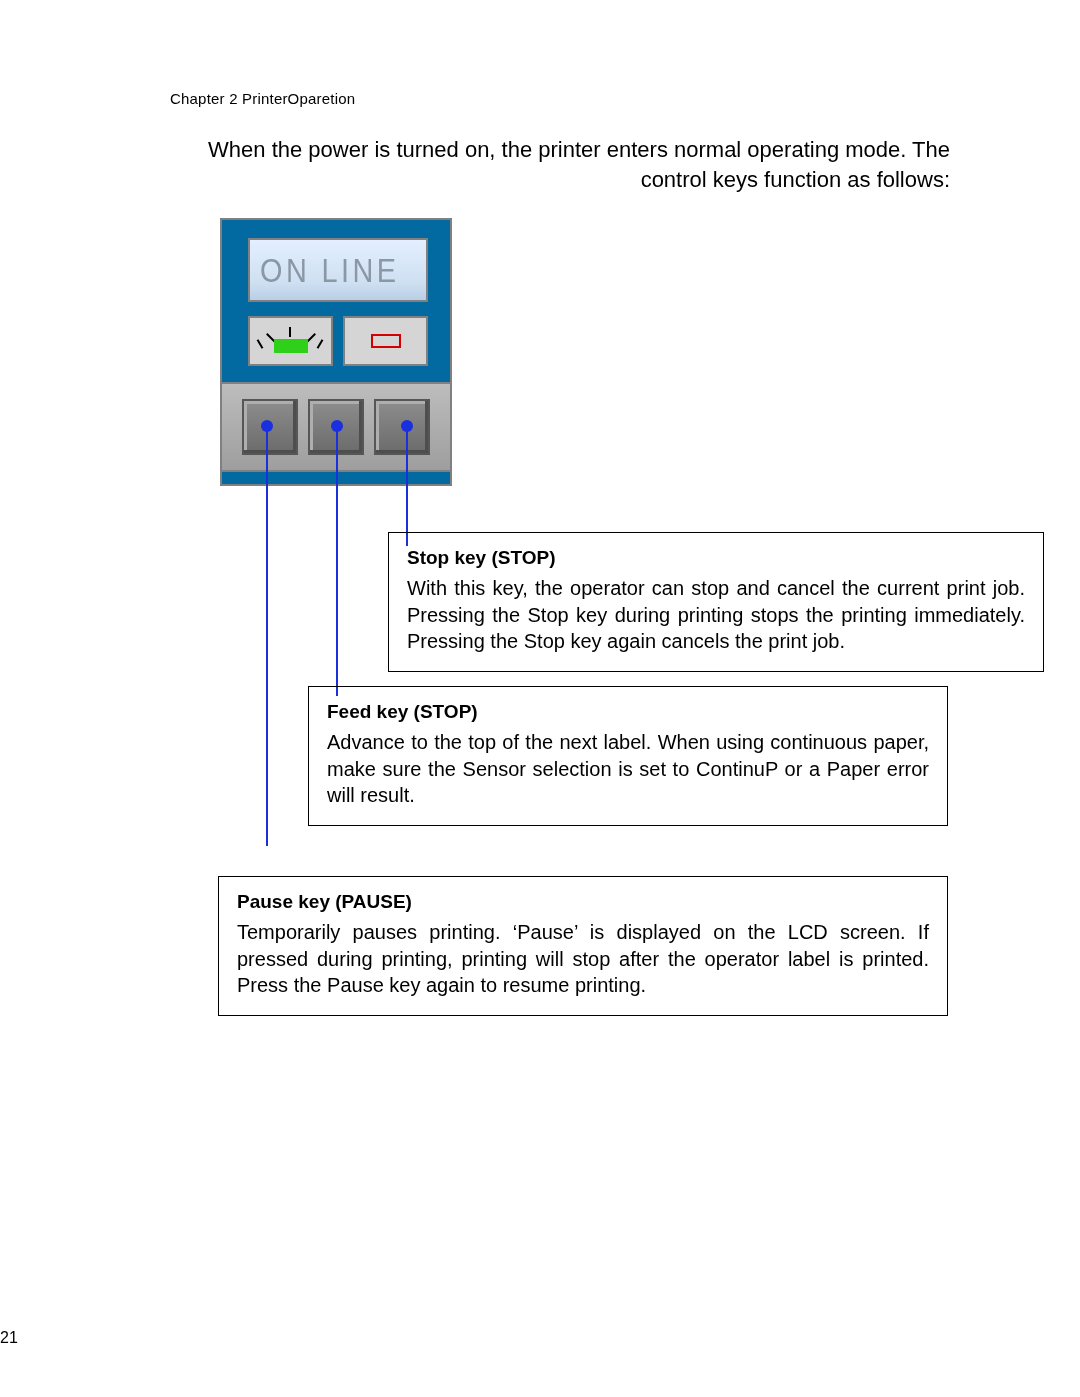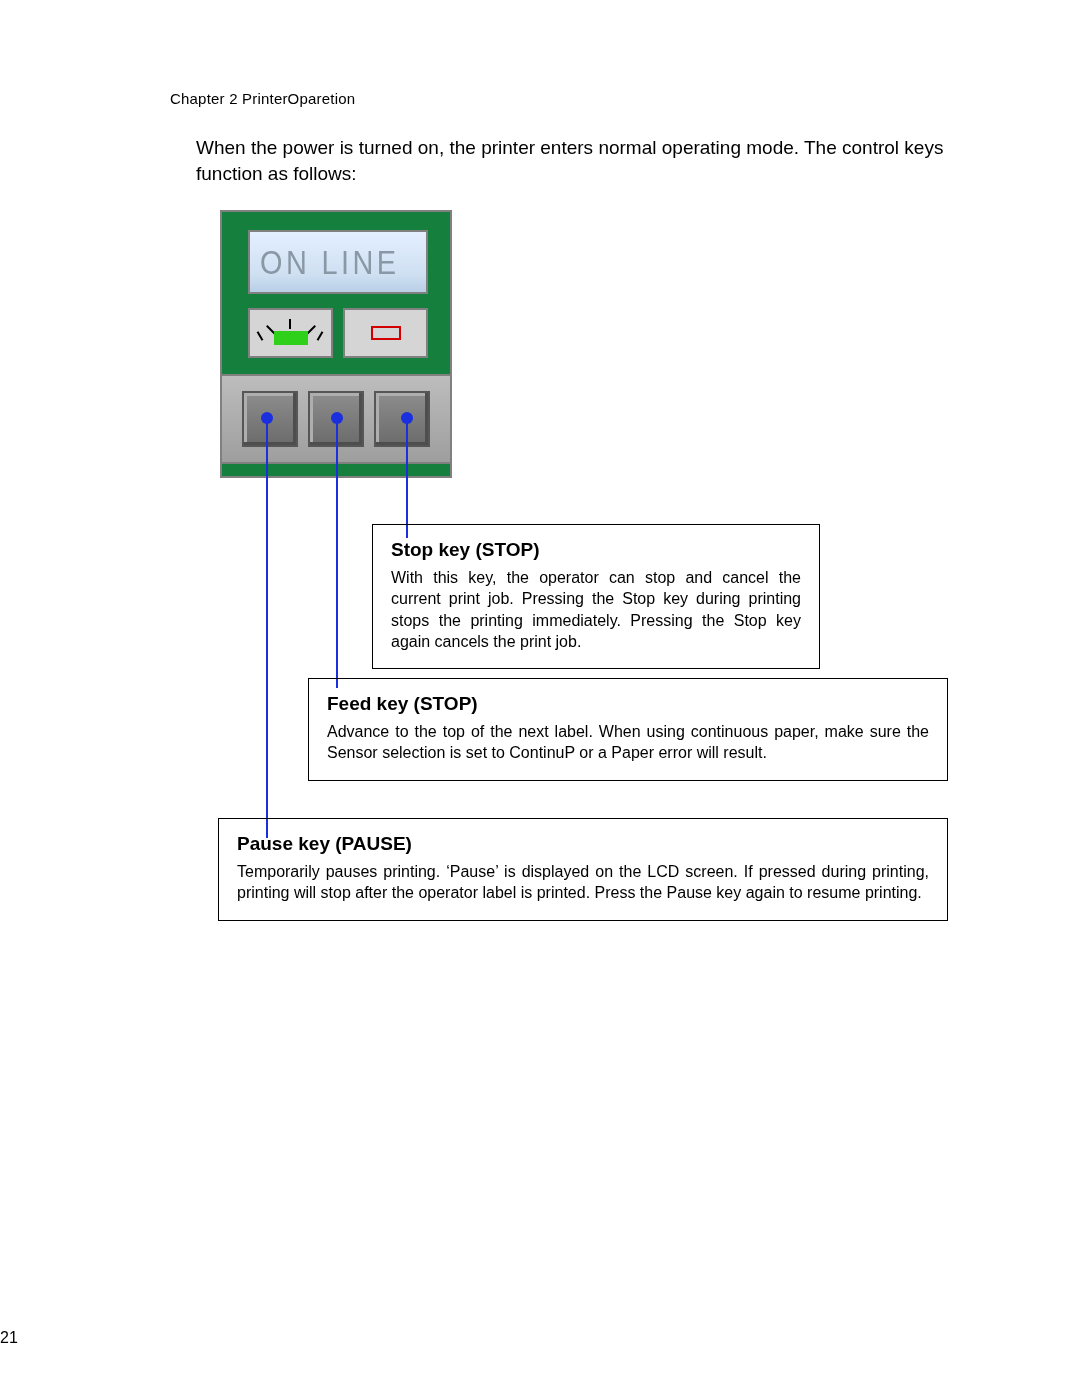--- a/index.html
+++ b/index.html
@@ -24,38 +24,39 @@
   }
   .section-title {
     font-size: 32px;
     font-weight: bold;
     padding-bottom: 6px;
     border-bottom: 3px solid #000;
     margin-bottom: 28px;
     letter-spacing: 0.3px;
   }
   .intro {
-    font-size: 19px;
+    font-size: 22px;
     line-height: 1.35;
     margin: 0 0 24px 26px;
+    text-align: right;
   }
   .figure-wrap {
     position: relative;
     margin-left: 26px;
     height: 790px;
   }
 
   
   .panel {
     position: absolute;
     left: 24px;
     top: 0;
     width: 232px;
     height: 268px;
-    background: #15803d;
+    background: #0369a1;
     border: 2px solid #808080;
     box-sizing: border-box;
   }
   .lcd {
     position: absolute;
     left: 26px; top: 18px;
     width: 180px; height: 64px;
     background: linear-gradient(#e4efff 0%, #cfe0f2 70%, #b9cfe6 100%);
     border: 2px solid #808080;
     box-sizing: border-box;
@@ -167,27 +168,27 @@
     box-sizing: border-box;
     padding: 14px 18px 16px 18px;
   }
   .callout h3 {
     margin: 0 0 6px 0;
     font-size: 19px;
     font-weight: bold;
   }
   .callout p {
     margin: 0;
-    font-size: 16px;
+    font-size: 20px;
     line-height: 1.32;
     text-align: justify;
   }
-  .c-stop  { left: 176px; top: 314px; width: 448px; }
+  .c-stop  { left: 192px; top: 314px; width: 656px; }
   .c-feed  { left: 112px; top: 468px; width: 640px; }
-  .c-pause { left: 22px;  top: 608px; width: 730px; }
+  .c-pause { left: 22px;  top: 658px; width: 730px; }
 
   .page-num {
     position: absolute;
     left: 0; right: 0;
     bottom: 50px;
     font-size: 16px;
   }
 </style>
 </head>
 <body>

